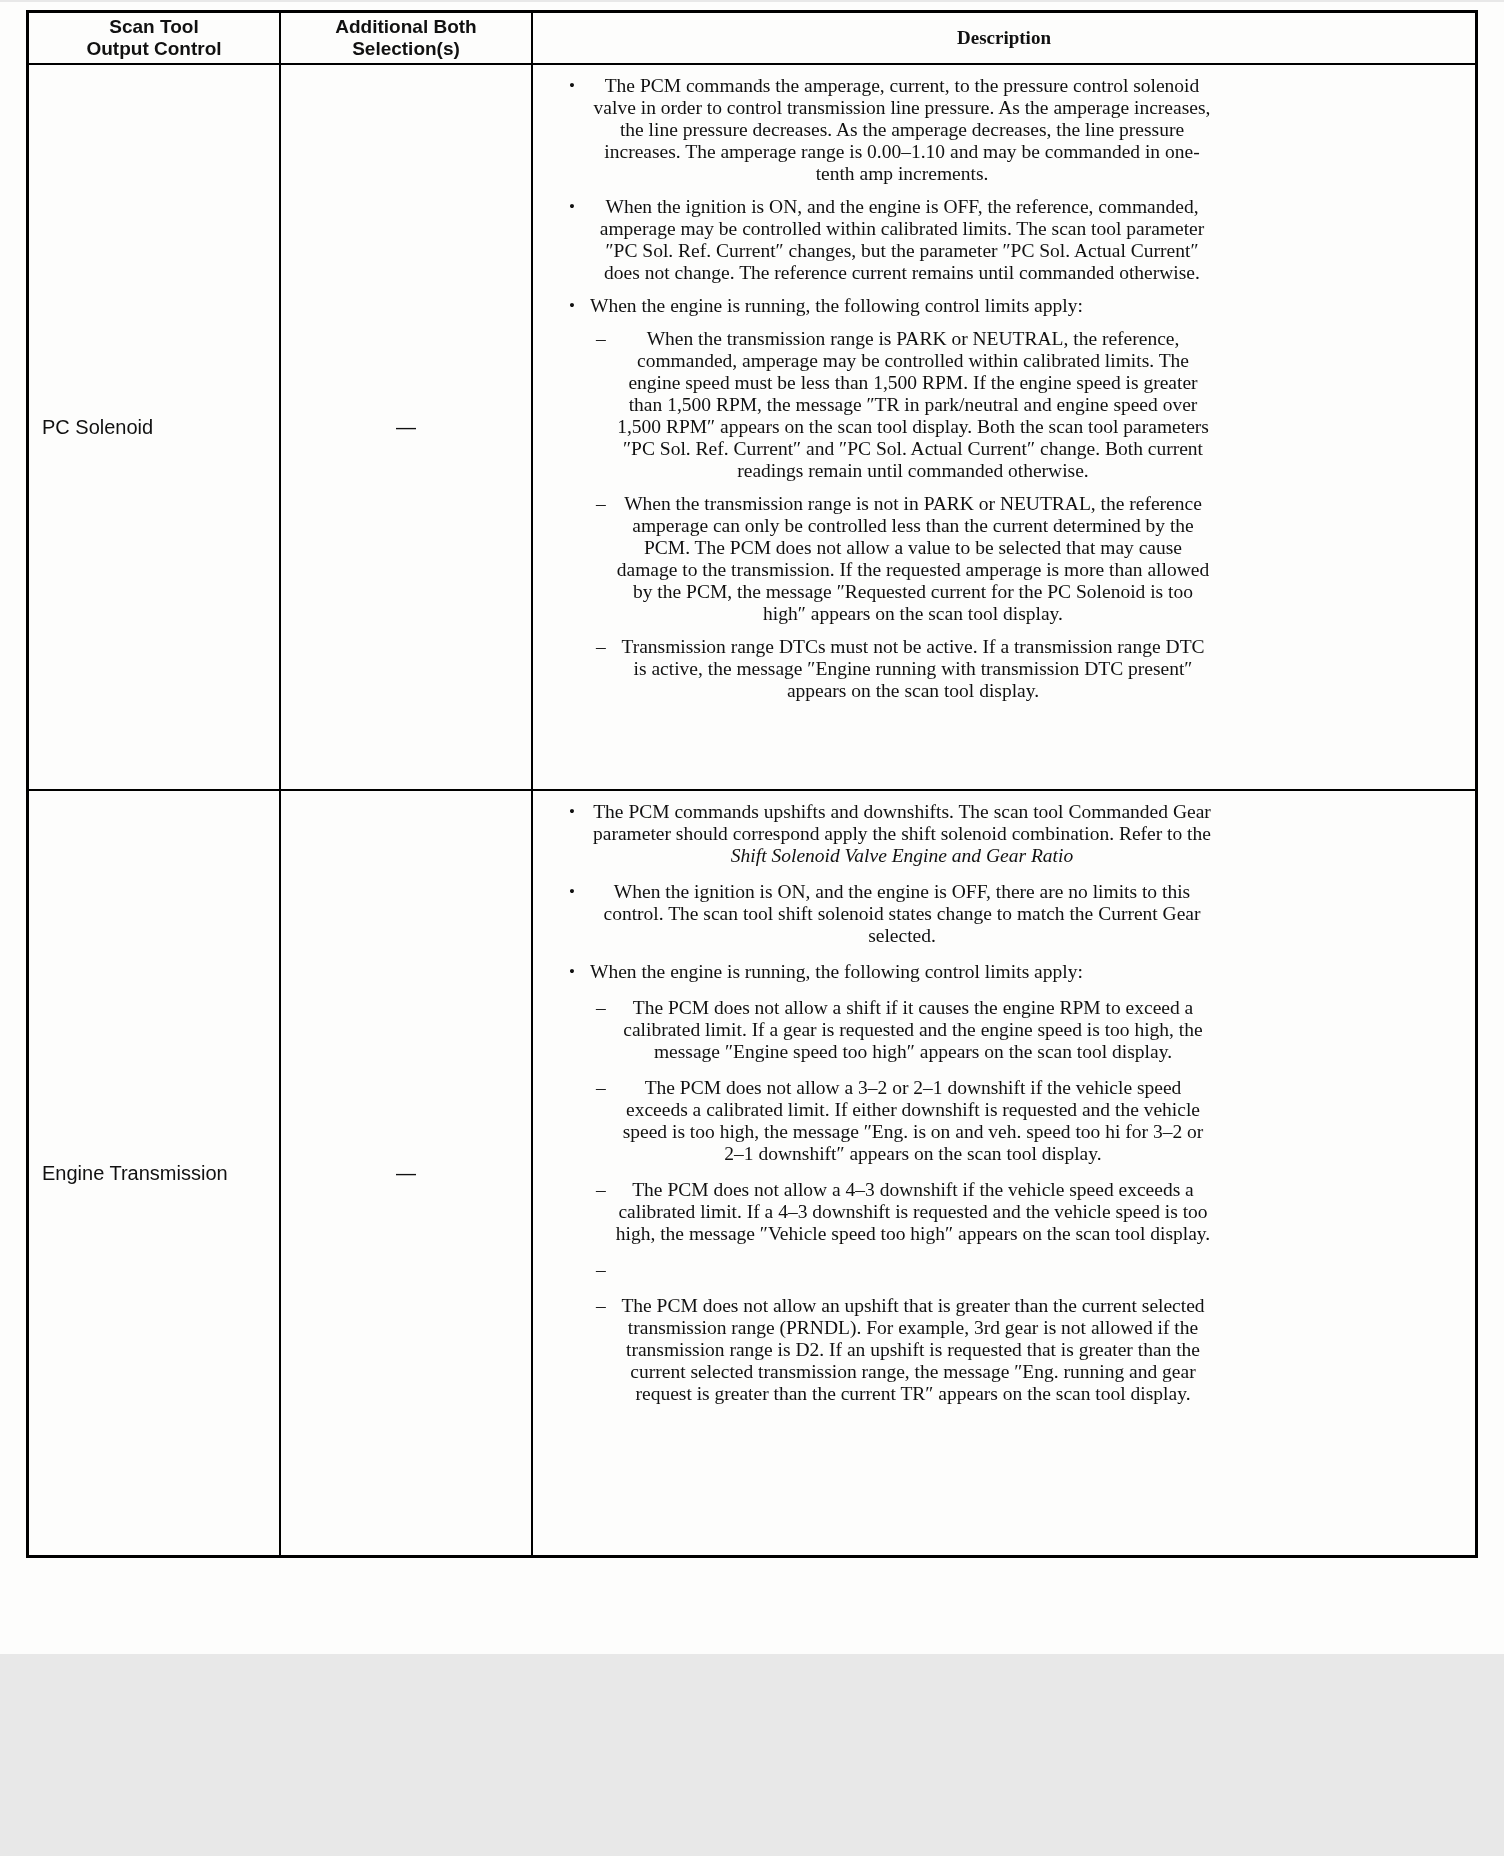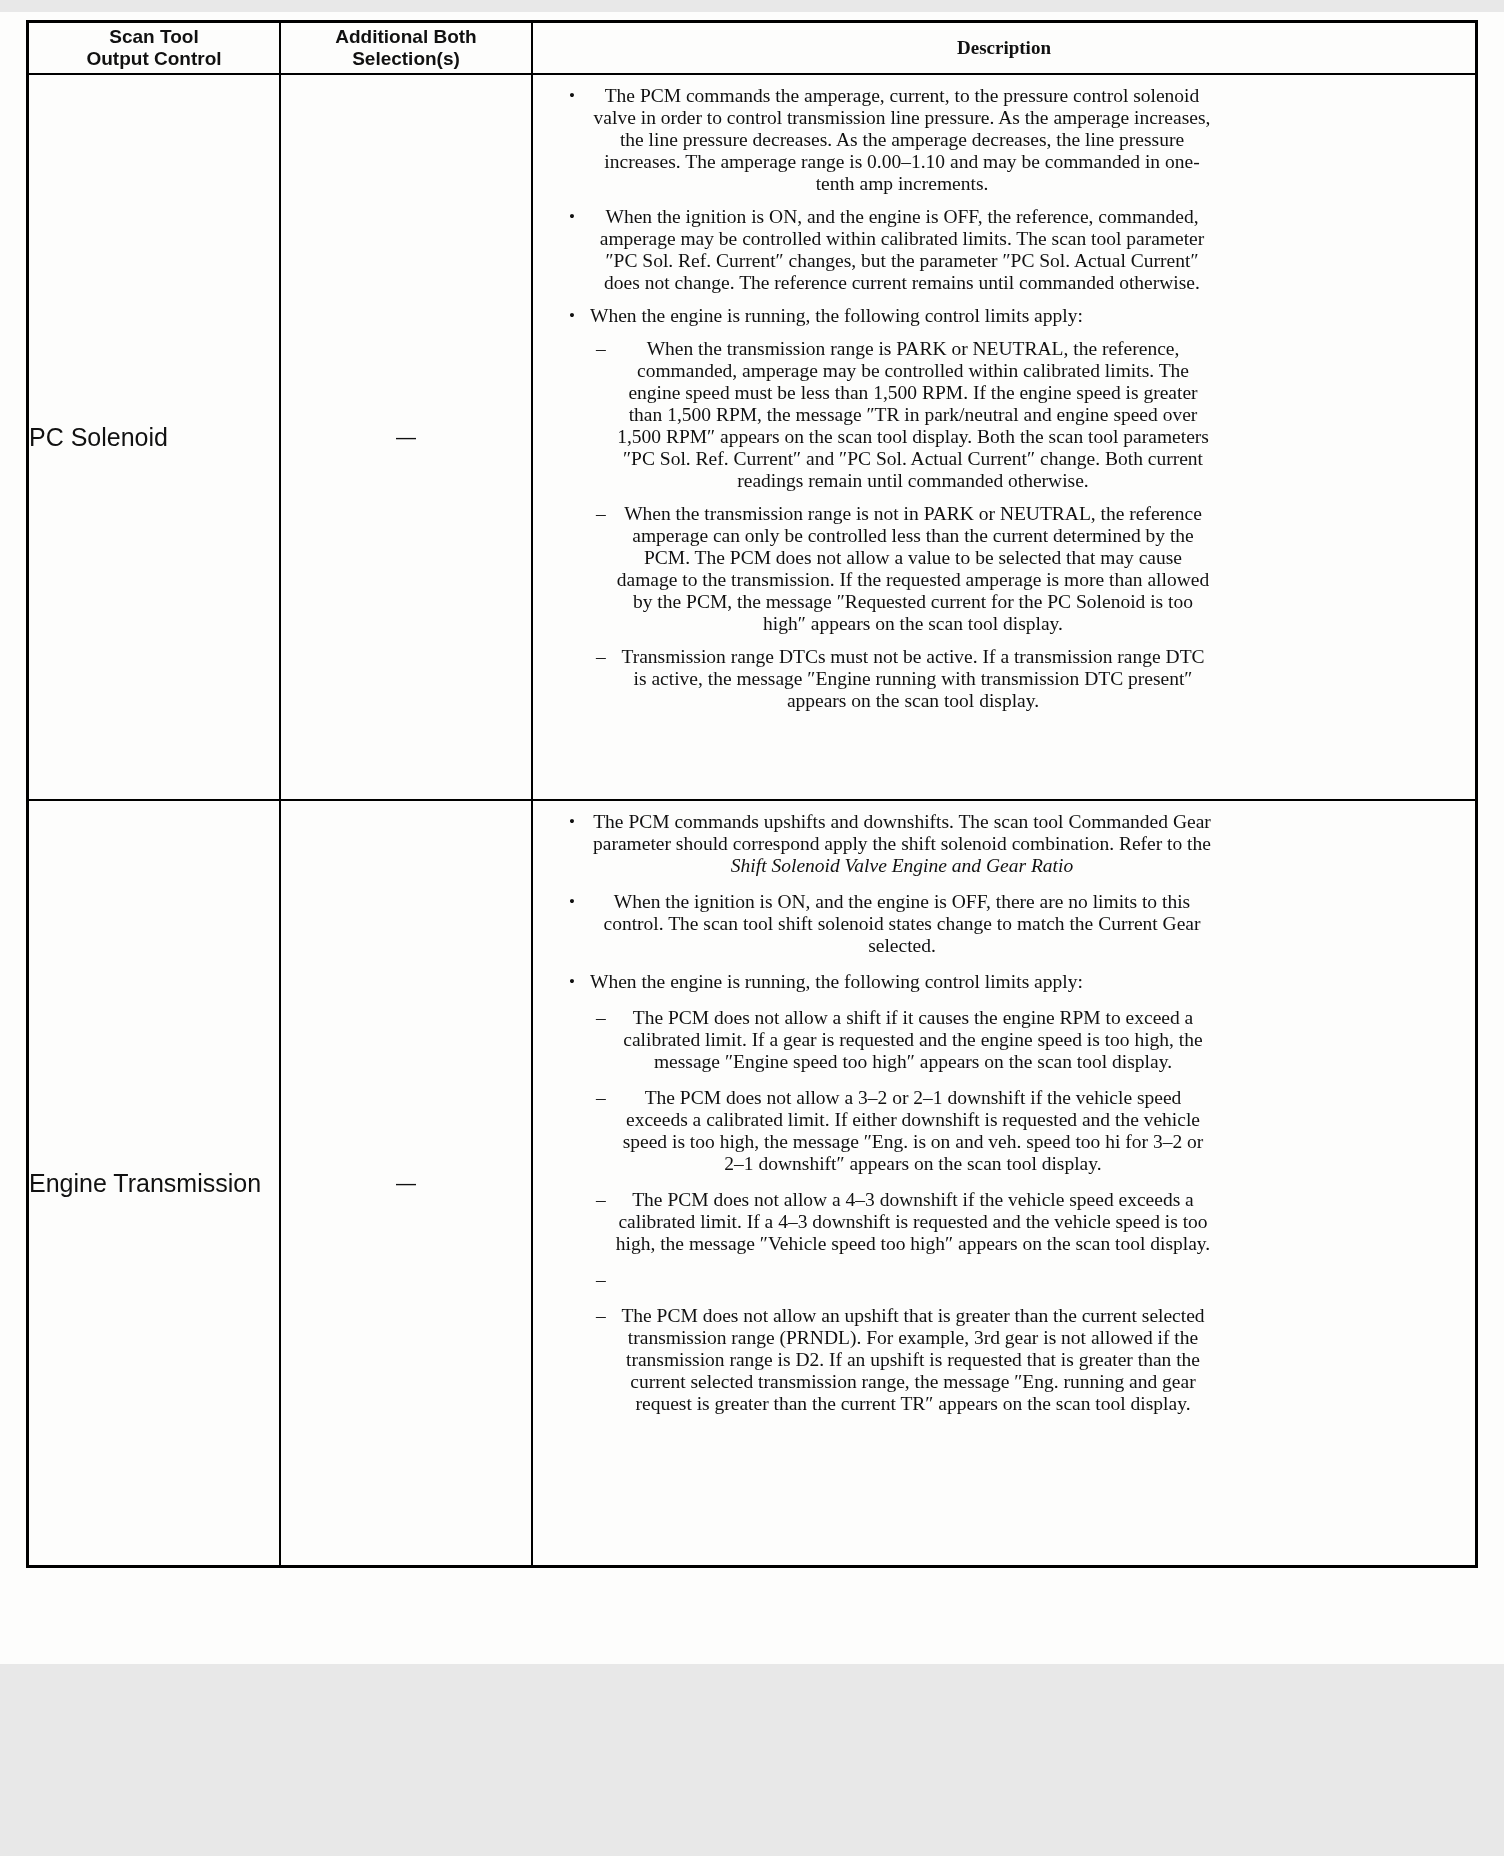--- a/index.html
+++ b/index.html
@@ -6,21 +6,21 @@
   body {
     background: #e8e8e8;
     font-family: "Liberation Sans", sans-serif;
     color: #111;
   }
   .page {
     position: relative;
     width: 1504px;
     height: 1652px;
     background: #fdfdfc;
-    margin: 12px auto;
+    margin: 2px auto;
     overflow: hidden;
   }
   .tbl {
     position: absolute;
     left: 26px;
     top: 8px;
     width: 1452px;
     display: grid;
     grid-template-columns: 252px 252px 1fr;
     grid-template-rows: 52px 726px 764px;
@@ -43,21 +43,22 @@
     text-align: center;
     font-weight: bold;
     font-size: 19px;
     line-height: 1.18;
     white-space: pre-line;
     padding: 2px 6px;
   }
   .ctrl-cell {
     display: flex;
     align-items: center;
-    font-size: 25px;
+    padding-left: 13px;
+    font-size: 20px;
   }
   .menu-cell {
     display: flex;
     align-items: center;
     justify-content: center;
     font-size: 20px;
   }
   .desc-cell {
     padding: 10px 14px 6px 36px;
     font-size: 19.5px;

